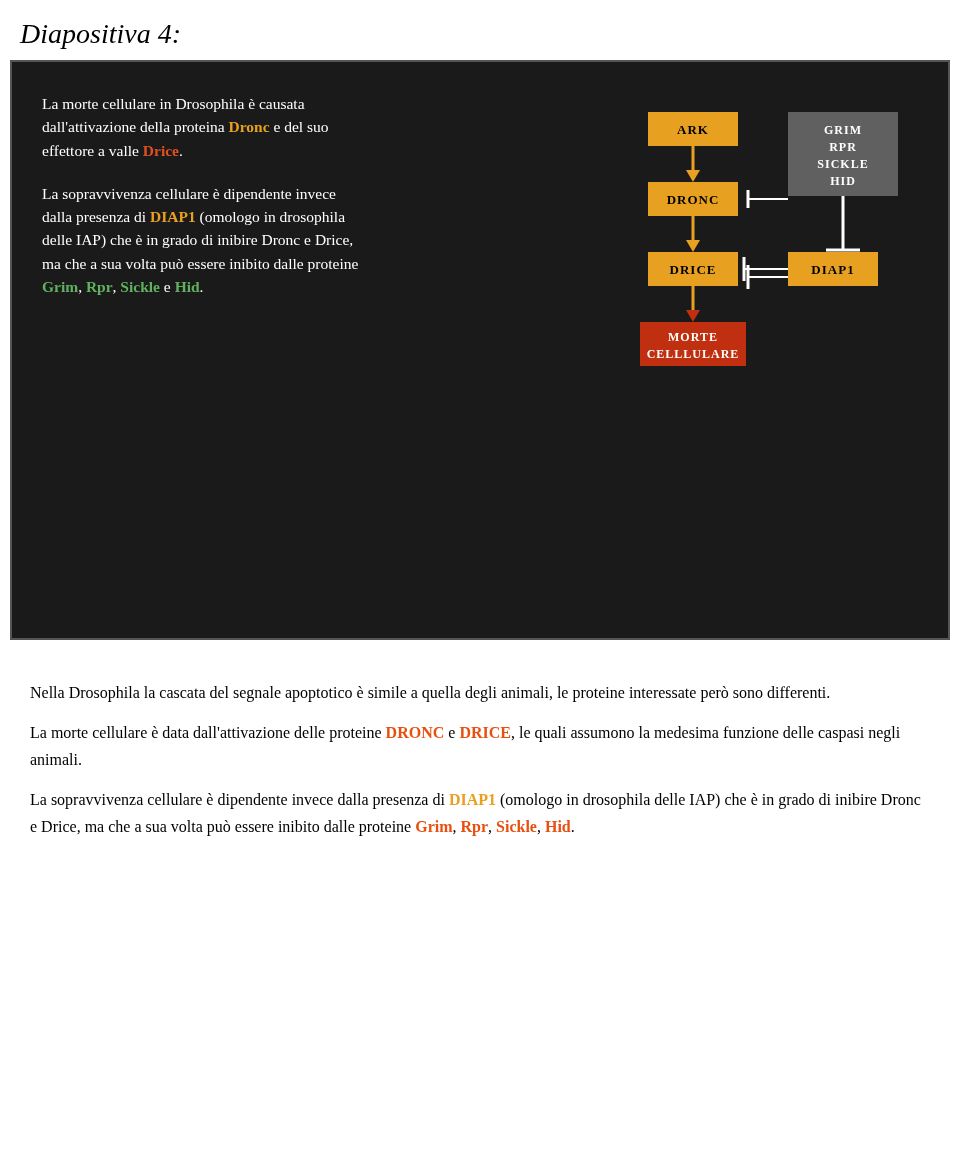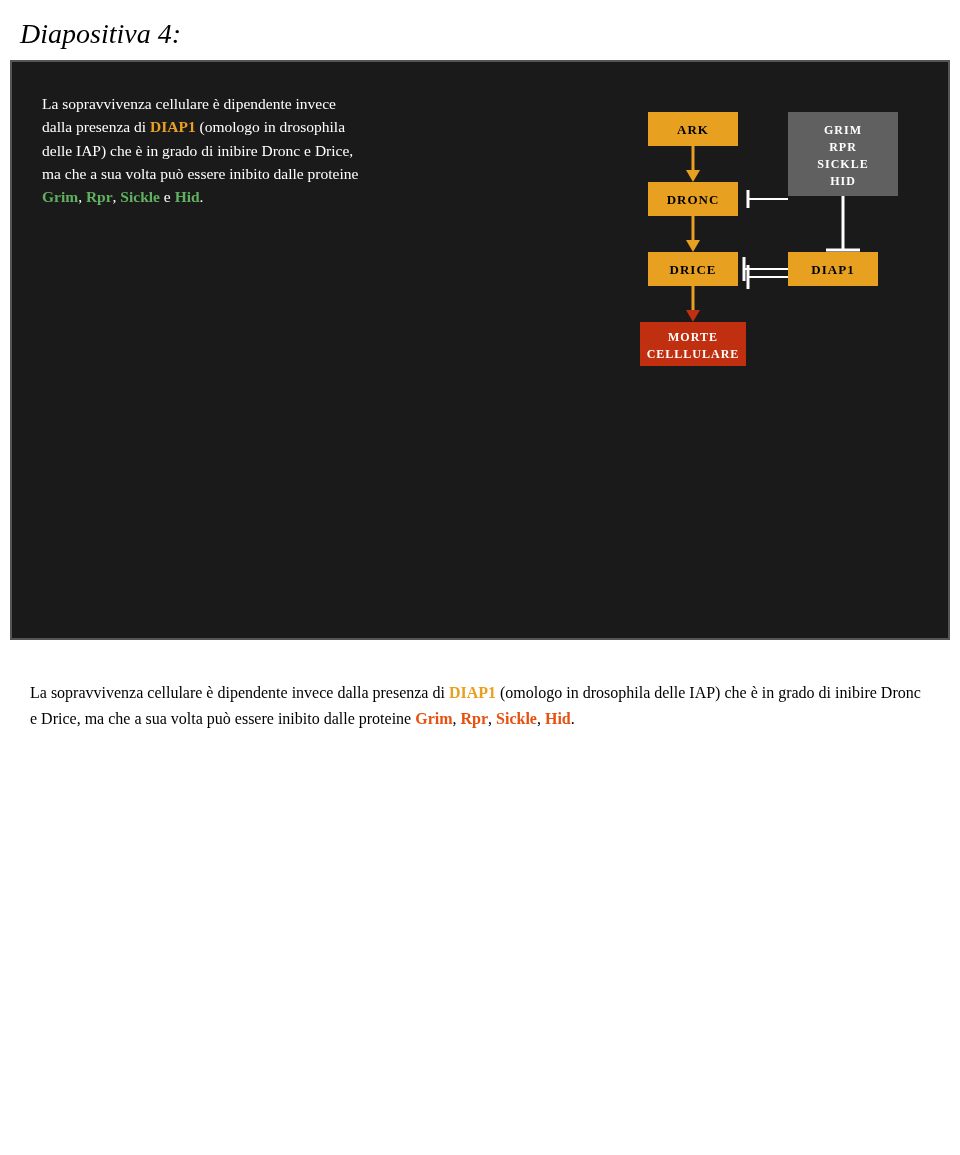--- a/index.html
+++ b/index.html
@@ -128,20 +128,23 @@
 
 <div class="page-title">Diapositiva 4:</div>
 
 <div class="slide">
 
 
   <div class="slide-content">
 
     <div class="slide-text">
       <p>
+        <span>La morte cellulare in Drosophila è causata dall'attivazione della proteina </span><span class="highlight-orange">Dronc</span><span> e del suo effettore a valle </span><span class="highlight-red">Drice</span><span>.</span>
+      </p>
+      <p>
         <span>La sopravvivenza cellulare è dipendente invece dalla presenza di </span><span class="highlight-orange">DIAP1</span><span> (omologo in drosophila delle IAP) che è in grado di inibire Dronc e Drice, ma che a sua volta può essere inibito dalle proteine </span><span class="highlight-green">Grim</span><span>, </span><span class="highlight-green">Rpr</span><span>, </span><span class="highlight-green">Sickle</span><span> e </span><span class="highlight-green">Hid</span><span>.</span>
       </p>
     </div>
 
     <div class="slide-diagram">
       <div class="diagram-svg-container">
         <svg width="370" height="430" viewBox="0 0 370 430">
 
           <rect x="100" y="10" width="90" height="34" fill="#e8a020"></rect>
           <text x="145" y="32" text-anchor="middle" fill="#000" font-family="Palatino Linotype, serif" font-size="13" font-weight="bold" letter-spacing="1">ARK</text>
@@ -191,15 +194,21 @@
 
         </svg>
       </div>
     </div>
 
   </div>
 </div>
 
 <div class="bottom-text">
   <p>
+    <span>Nella Drosophila la cascata del segnale apoptotico è simile a quella degli animali, le proteine interessate però sono differenti.</span>
+  </p>
+  <p>
+    <span>La morte cellulare è data dall'attivazione delle proteine </span><span class="bottom-highlight-orange">DRONC</span><span> e </span><span class="bottom-highlight-green">DRICE</span><span>, le quali assumono la medesima funzione delle caspasi negli animali.</span>
+  </p>
+  <p>
     <span>La sopravvivenza cellulare è dipendente invece dalla presenza di </span><span class="bottom-highlight-diap">DIAP1</span><span> (omologo in drosophila delle IAP) che è in grado di inibire Dronc e Drice, ma che a sua volta può essere inibito dalle proteine </span><span class="bottom-highlight-grim">Grim</span><span>, </span><span class="bottom-highlight-grim">Rpr</span><span>, </span><span class="bottom-highlight-grim">Sickle</span><span>, </span><span class="bottom-highlight-grim">Hid</span><span>.</span>
   </p>
 </div>
 
 </body></html>

